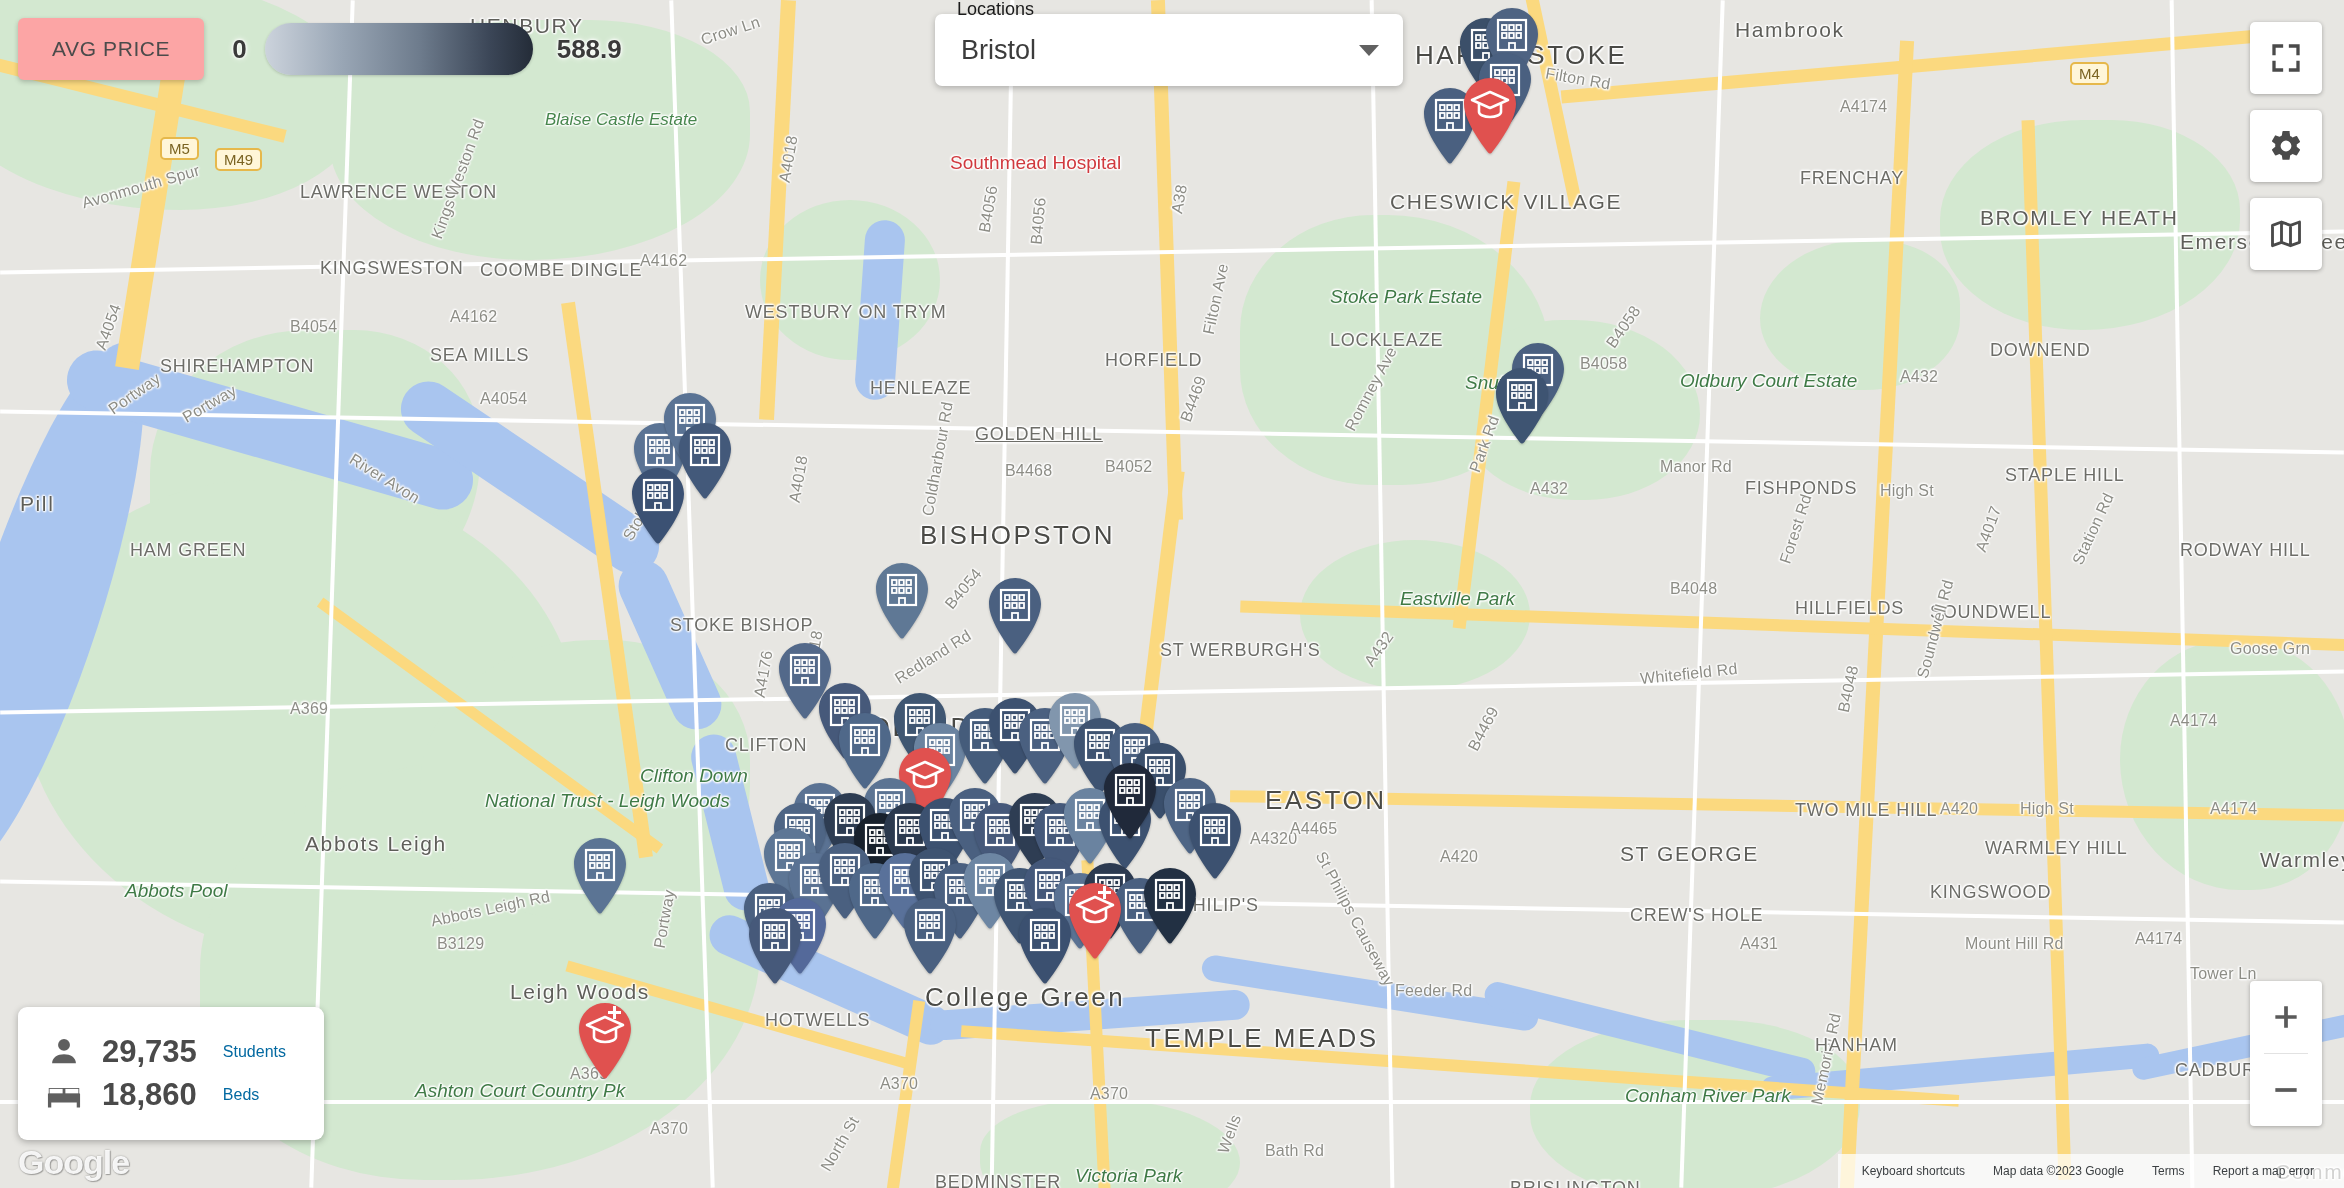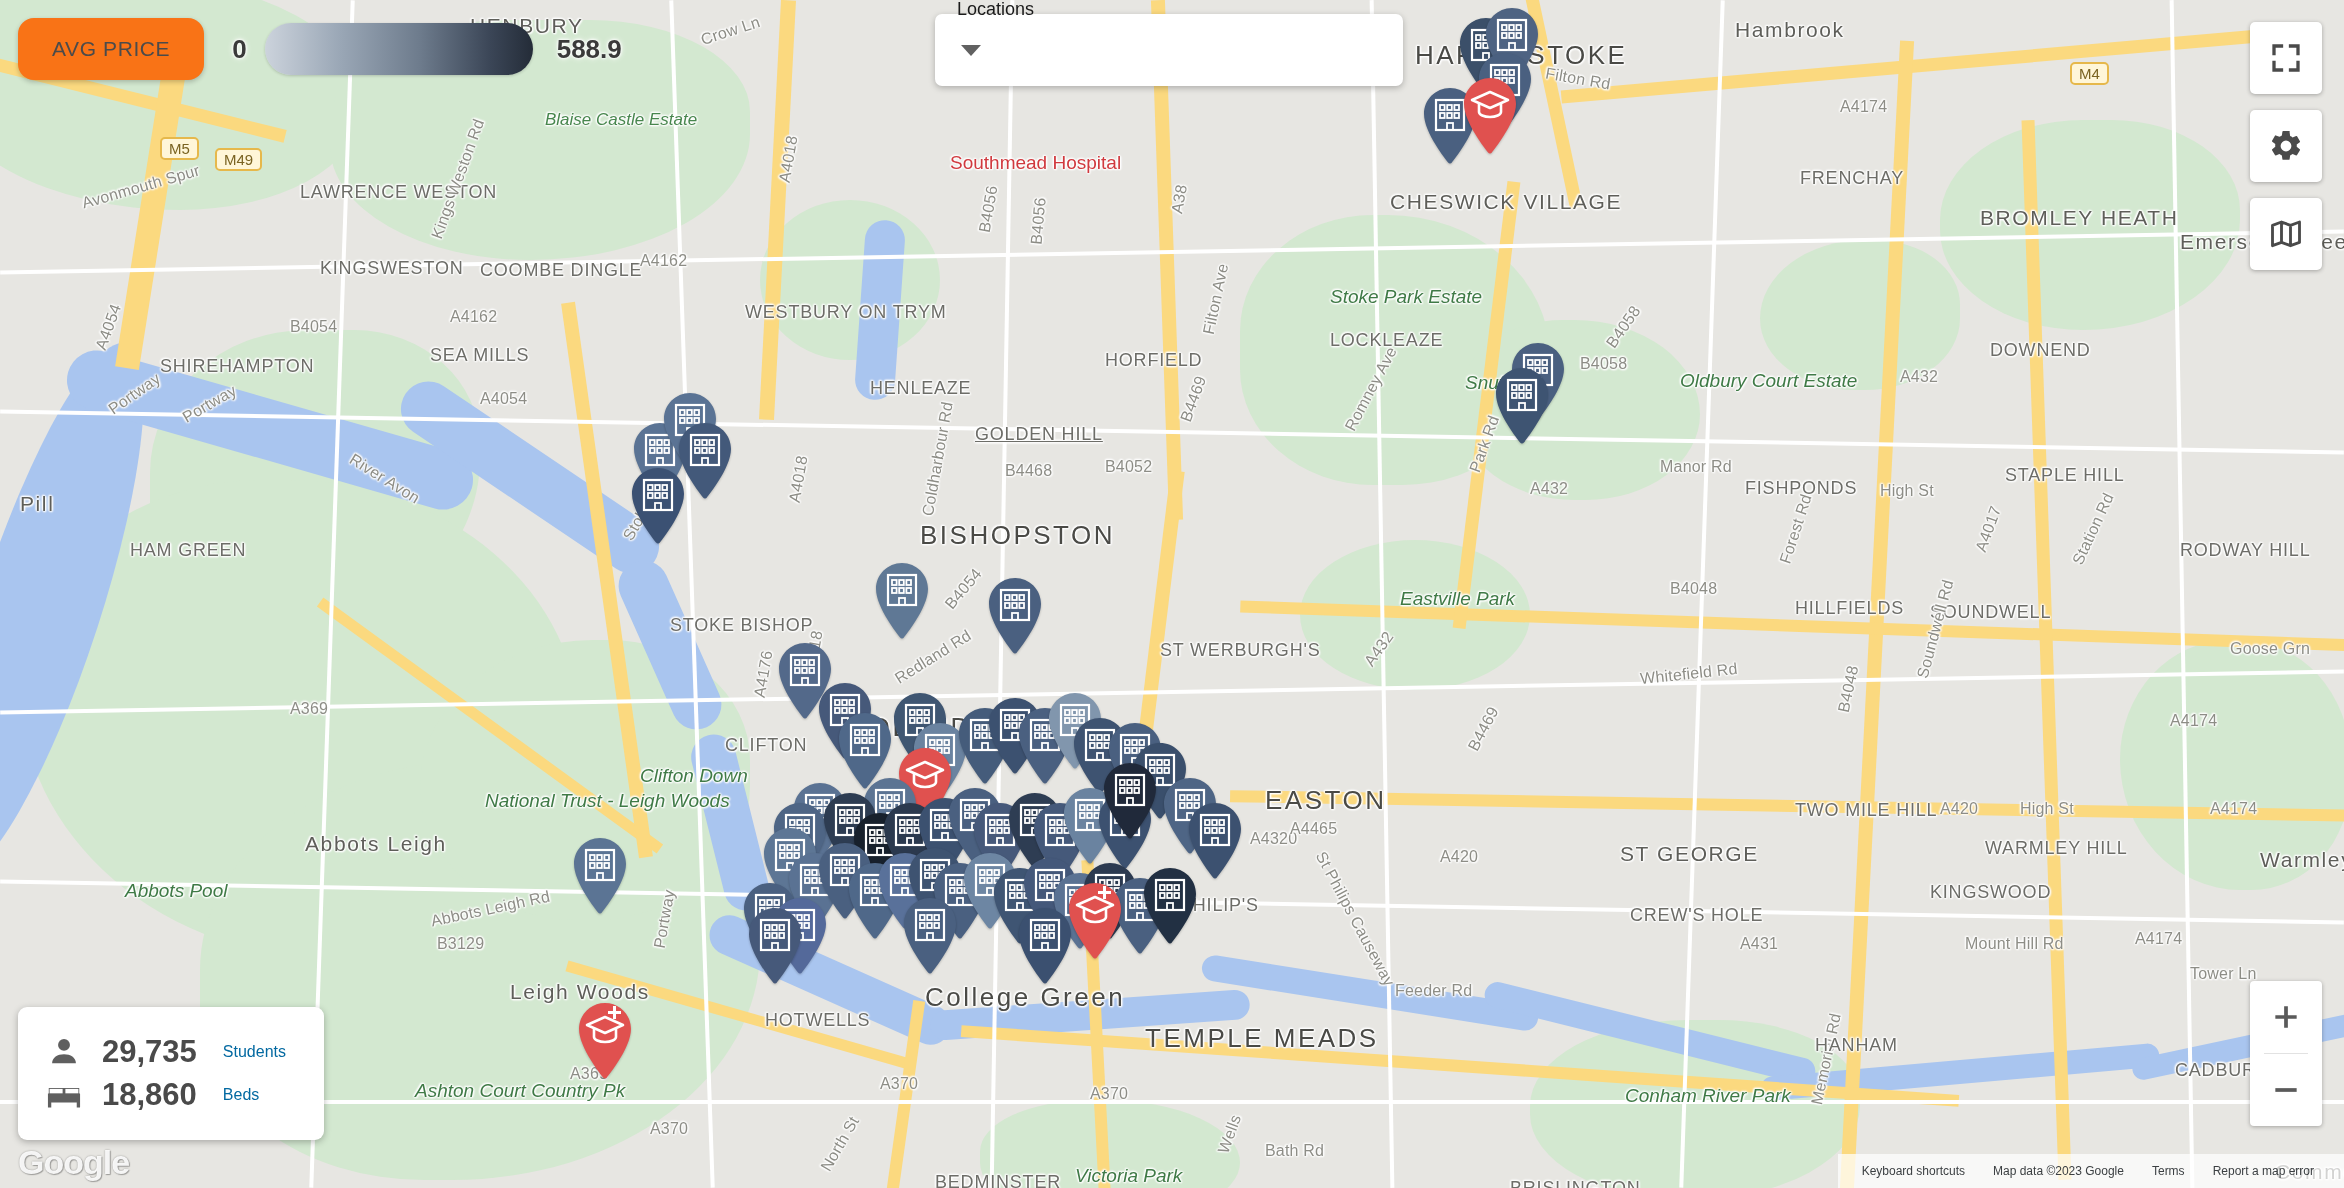--- a/index.html
+++ b/index.html
@@ -40,21 +40,21 @@
   
   .marker { position: absolute; transform: translate(-50%, -100%); }
   .marker svg { display: block; filter: drop-shadow(0 1px 1px rgba(0,0,0,.22)); }
 
   
   #legend-bar {
     position: absolute; left: 0; top: 0; display: flex; align-items: center;
     height: 92px; z-index: 40;
   }
   #avg-price-chip {
-    background: #f97316; border-radius: 16px; box-shadow: 0 2px 5px rgba(0,0,0,.22);
+    background: #fca5a5; border-radius: 6px; box-shadow: 0 2px 5px rgba(0,0,0,.22);
     height: 62px; display: flex; align-items: center; justify-content: center;
     padding: 0 34px; margin-left: 18px; margin-top: 6px;
   }
   #avg-price-chip span { font-size: 21px; color: #4b4b4b; letter-spacing: .6px; }
   .legend-min, .legend-max {
     font-size: 26px; font-weight: bold; color: #3a3a3a;
     text-shadow: 0 0 3px #fff, 0 0 3px #fff, 0 0 6px #fff;
   }
   .legend-min { margin: 6px 0 0 28px; }
   .legend-max { margin: 6px 0 0 24px; }
@@ -1297,20 +1297,21 @@
       <span>AVG PRICE</span>
     </div>
     <div class="legend-min">0</div>
     <div id="legend-gradient"></div>
     <div class="legend-max">588.9</div>
   </div>
 
   <div id="locations-field">
     <div id="locations-label">Locations</div>
     <div id="locations-control">
+      <div id="locations-value">Bristol</div>
       <div id="locations-caret"></div>
     </div>
   </div>
 
   <div class="ctrl-btn" id="btn-fullscreen">
     <svg width="36" height="36" viewBox="0 0 24 24">
       <path d="M4 9V4h5M20 9V4h-5M4 15v5h5M20 15v5h-5" fill="none" stroke="#4a4a4a" stroke-width="2.2" stroke-linecap="square"></path>
     </svg>
   </div>
 

